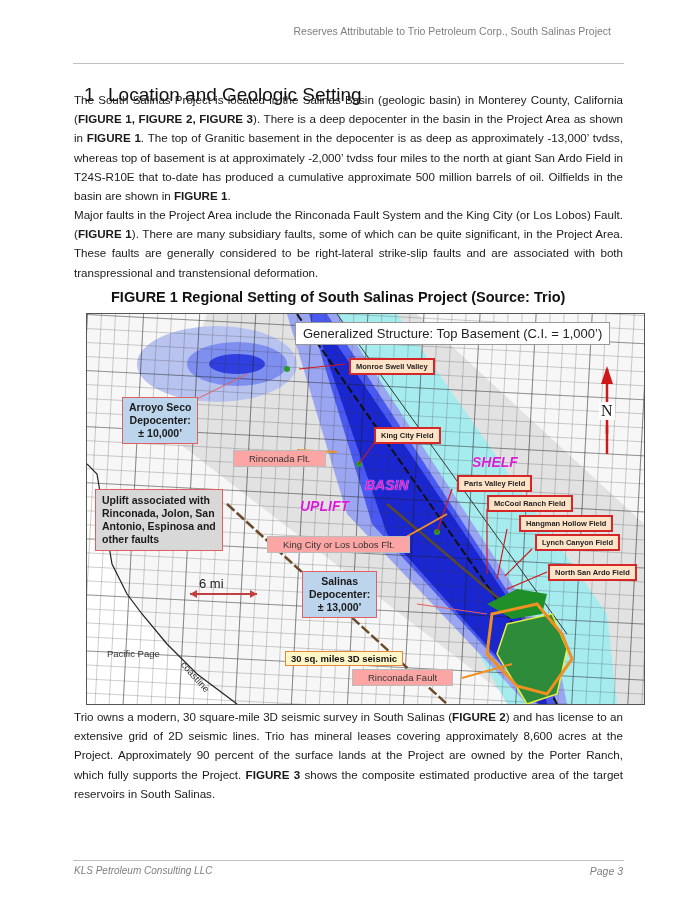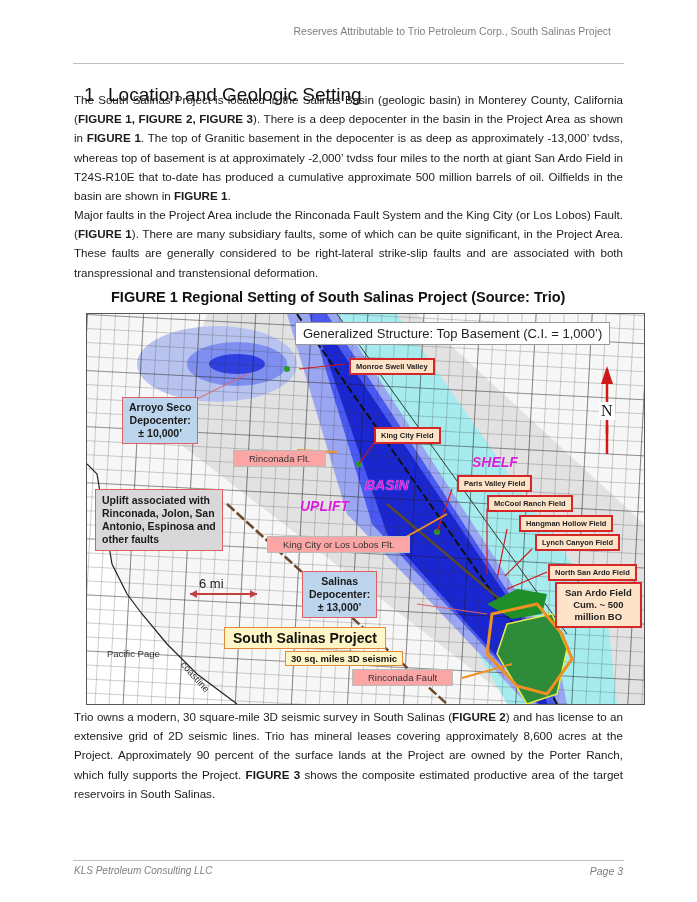--- a/index.html
+++ b/index.html
@@ -120,25 +120,20 @@
   <div class="lbl" style="left:512px; top:88px; font-family:'Liberation Serif', serif; font-size:16px; background:#fff; padding:0 2px;">N</div>
 
   <div class="lbl field" style="left:262px; top:44px;">Monroe Swell Valley</div>
   <div class="lbl field" style="left:287px; top:113px;">King City Field</div>
   <div class="lbl field" style="left:370px; top:161px;">Paris Valley Field</div>
   <div class="lbl field" style="left:400px; top:181px;">McCool Ranch Field</div>
   <div class="lbl field" style="left:432px; top:201px;">Hangman Hollow Field</div>
   <div class="lbl field" style="left:448px; top:220px;">Lynch Canyon Field</div>
   <div class="lbl field" style="left:461px; top:250px;">North San Ardo Field</div>
 
-  <div class="lbl ardo" style="left:468px; top:268px;">
-    <div>San Ardo Field</div>
-    <div>Cum. ~ 500</div>
-    <div>million BO</div>
-  </div>
 
   <div class="lbl dep" style="left:23px; top:83px;margin-left:12px;">
     <div>Arroyo Seco</div>
     <div>Depocenter:</div>
     <div>± 10,000’</div>
   </div>
 
   <div class="lbl dep" style="left:215px; top:257px;">
     <div>Salinas</div>
     <div>Depocenter:</div>
@@ -155,21 +150,20 @@
   <div class="lbl magenta" style="left:340px; top:140px;margin-left:45px;">SHELF</div>
   <div class="lbl magenta" style="left:278px; top:163px;">BASIN</div>
   <div class="lbl magenta" style="left:213px; top:184px;">UPLIFT</div>
 
   <div class="lbl gray" style="left:146px; top:136px;">Rinconada Flt.</div>
   <div class="lbl gray" style="left:180px; top:222px;">King City or Los Lobos Flt.</div>
   <div class="lbl gray" style="left:265px; top:355px;">Rinconada Fault</div>
 
   <div class="lbl" style="left:112px; top:262px; font-size:13px; color:#222;">6 mi</div>
 
-  <div class="lbl proj" style="left:137px; top:313px;">South Salinas Project</div>
   <div class="lbl seis" style="left:198px; top:337px;">30 sq. miles 3D seismic</div>
 
   <div class="lbl plain" style="left:20px; top:334px;">Pacific Page</div>
   <div class="lbl plain" style="left:100px; top:345px; transform:rotate(48deg); transform-origin:left top;">coastline</div>
 </div>
 
 <p class="para p3"><span>Trio owns a modern, 30 square-mile 3D seismic survey in South Salinas (</span><b>FIGURE 2</b><span>) and has license to an extensive grid of 2D seismic lines. Trio has mineral leases covering approximately 8,600 acres at the Project. Approximately 90 percent of the surface lands at the Project are owned by the Porter Ranch, which fully supports the Project. </span><b>FIGURE 3</b><span> shows the composite estimated productive area of the target reservoirs in South Salinas.</span></p>
 
 <div class="ftr-rule"></div>
 <div class="ftr-left">KLS Petroleum Consulting LLC</div>

